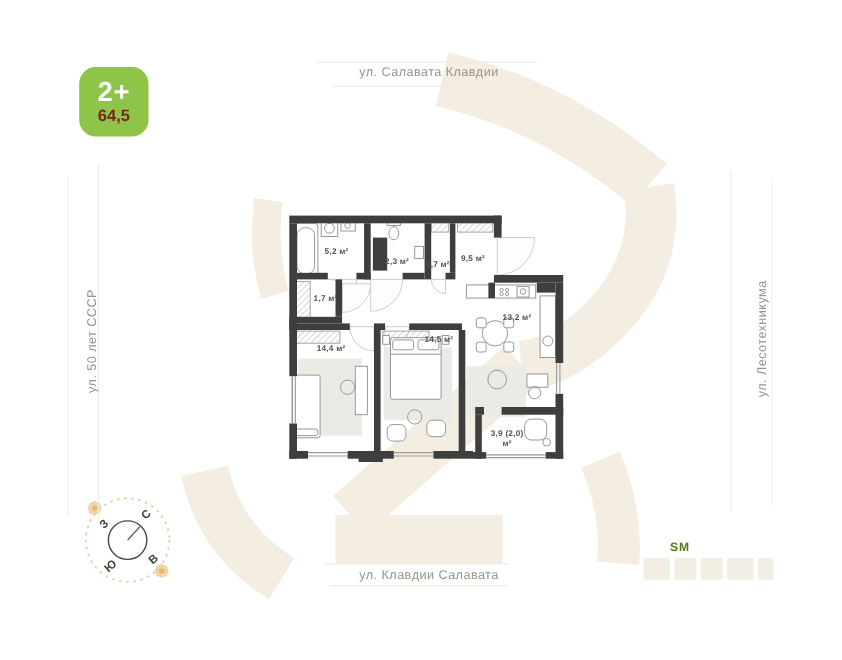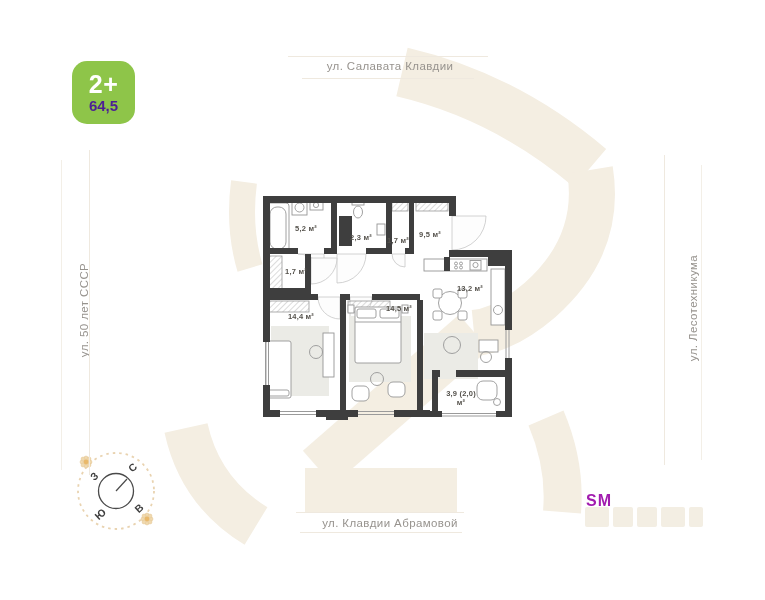--- a/index.html
+++ b/index.html
@@ -9,32 +9,32 @@
     font-family:"Liberation Sans", sans-serif;
   }
   .abs{position:absolute;}
   
   .badge{
     left:72px;top:61px;width:63px;height:63px;border-radius:15px;
     background:#8ec549;color:#fff;text-align:center;
     display:flex;flex-direction:column;align-items:center;justify-content:center;
   }
   .badge .rooms{font-size:25px;font-weight:bold;line-height:26px;letter-spacing:.5px;}
-  .badge .area{font-size:15px;font-weight:bold;color:#4c1d95;line-height:17px;}
+  .badge .area{font-size:15px;font-weight:bold;color:#7f1d1d;line-height:17px;}
   
   .street{
     color:#97938e;font-size:11.5px;letter-spacing:.4px;white-space:nowrap;
     display:flex;align-items:center;justify-content:center;
   }
   .street-h{width:280px;height:16px;}
   .street-v{width:220px;height:16px;transform:rotate(-90deg);}
   .road-line-h{height:1px;background:#efe9df;}
   .road-line-v{width:1px;background:#efe9df;}
   
-  .wm-sm{left:586px;top:492px;color:#a21caf;font-size:16px;font-weight:bold;letter-spacing:1px;}
+  .wm-sm{left:609px;top:492px;color:#4d7c0f;font-size:11px;font-weight:bold;letter-spacing:1px;}
   .wm-blocks{left:585px;top:507px;display:flex;gap:4px;}
   .wm-blocks div{height:20px;background:#f3eee3;border-radius:2px;}
 </style>
 </head>
 <body>
 
 <svg class="abs" width="765" height="600" viewBox="0 0 765 600" style="left:0;top:0;">
   <defs>
     <pattern id="hatch" width="4" height="4" patternUnits="userSpaceOnUse" patternTransform="rotate(45)">
       <line x1="0" y1="0" x2="0" y2="4" stroke="#b8b8b8" stroke-width="1"></line>
@@ -234,21 +234,21 @@
 <div class="abs badge">
   <div class="rooms">2+</div>
   <div class="area">64,5</div>
 </div>
 
 <div class="abs road-line-h" style="left:288px;top:56px;width:200px;"></div>
 <div class="abs street street-h" style="left:250px;top:58px;">ул. Салавата Клавдии</div>
 <div class="abs road-line-h" style="left:302px;top:78px;width:172px;"></div>
 
 <div class="abs road-line-h" style="left:296px;top:512px;width:168px;"></div>
-<div class="abs street street-h" style="left:250px;top:515px;">ул. Клавдии Абрамовой</div>
+<div class="abs street street-h" style="left:250px;top:515px;">ул. Клавдии Салавата</div>
 <div class="abs road-line-h" style="left:300px;top:532px;width:162px;"></div>
 
 <div class="abs road-line-v" style="left:61px;top:160px;height:310px;background:#f3efe7;"></div>
 <div class="abs street street-v" style="left:-26px;top:302px;">ул. 50 лет СССР</div>
 <div class="abs road-line-v" style="left:89px;top:150px;height:325px;"></div>
 
 <div class="abs road-line-v" style="left:664px;top:155px;height:310px;"></div>
 <div class="abs street street-v" style="left:583px;top:300px;">ул. Лесотехникума</div>
 <div class="abs road-line-v" style="left:701px;top:165px;height:295px;background:#f3efe7;"></div>
 

